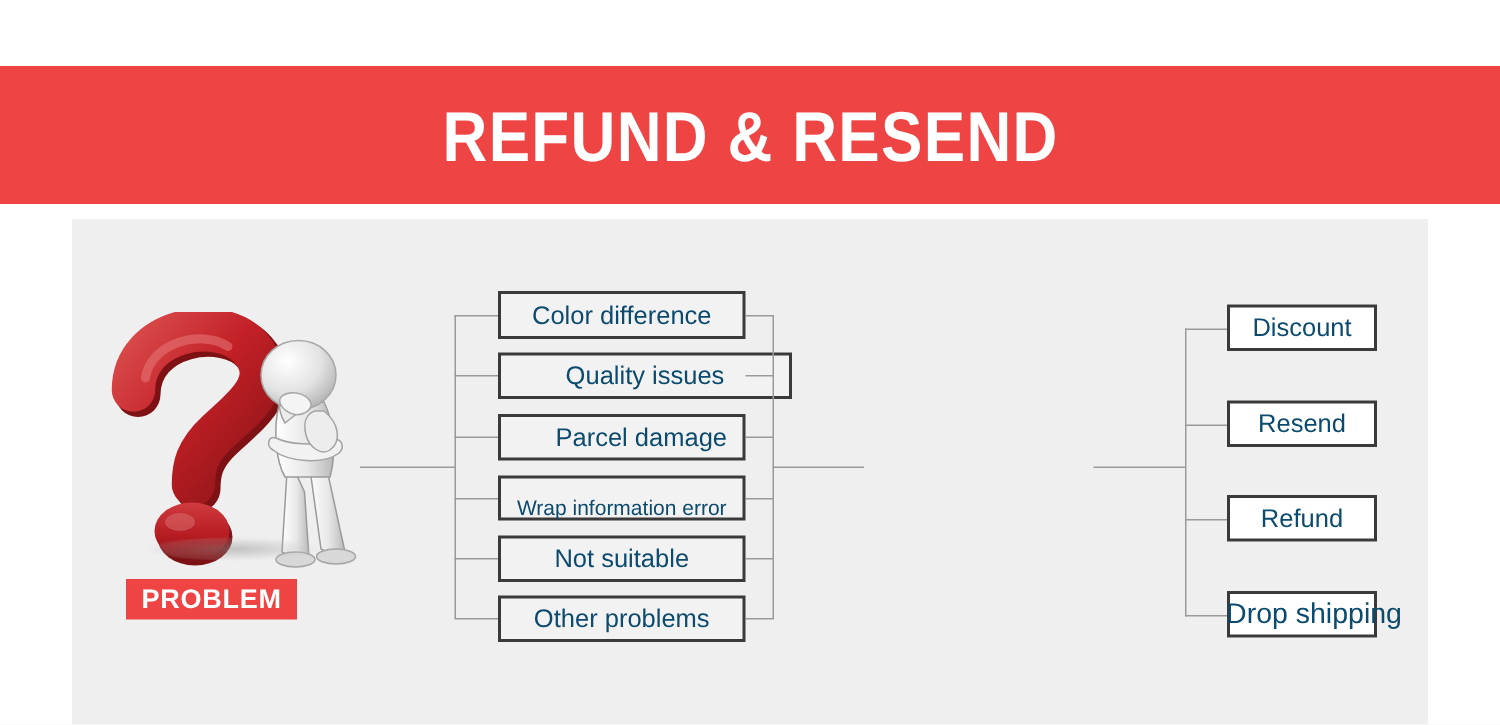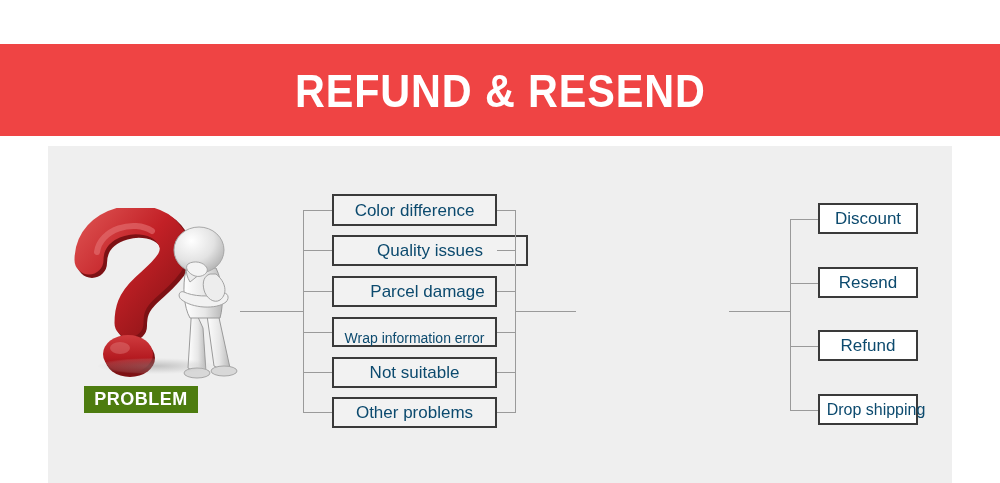--- a/index.html
+++ b/index.html
@@ -71,21 +71,21 @@
     height: 16px;
     border-radius: 50%;
     background: radial-gradient(ellipse at center, rgba(140,140,140,0.45) 0%, rgba(200,200,200,0.15) 60%, rgba(255,255,255,0) 75%);
   }
   .problem-label {
     position: absolute;
     left: 20px;
     top: 178px;
     width: 114px;
     height: 27px;
-    background: #4d7c0f;
+    background: #ef4444;
     color: #ffffff;
     font-size: 18px;
     font-weight: bold;
     letter-spacing: 0.5px;
     display: flex;
     align-items: center;
     justify-content: center;
   }
 
   
@@ -97,21 +97,21 @@
     display: flex;
     align-items: center;
     justify-content: center;
     color: #0c4a6e;
     font-size: 17px;
     line-height: 1;
     white-space: nowrap;
   }
   .node.white { background: #ffffff; }
   .node.small { font-size: 14px; }
-  .node.mid   { font-size: 16px; padding-left: 16px; }
+  .node.mid   { font-size: 19px; padding-left: 16px; }
 
   
   .ln {
     position: absolute;
     background: #9a9a9a;
   }
   .ln.h { height: 1px; }
   .ln.v { width: 1px; }
 </style>
 </head>

